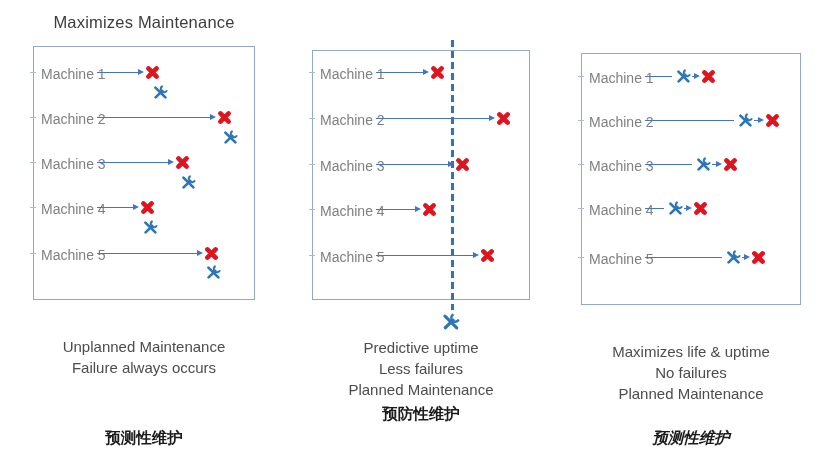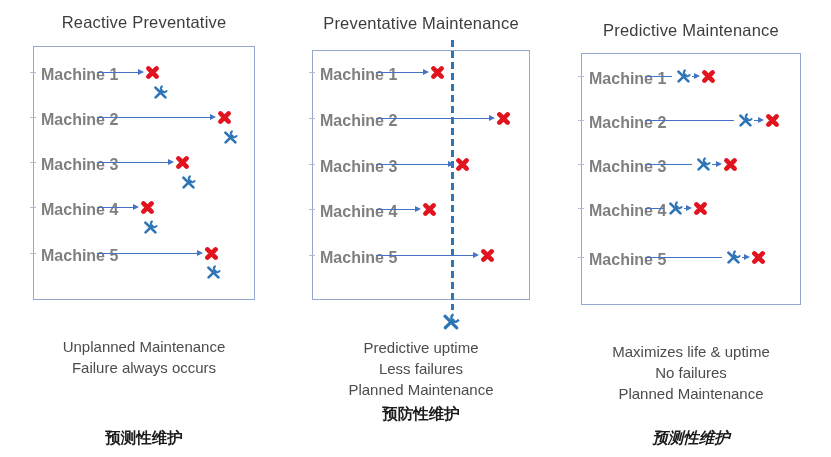--- a/index.html
+++ b/index.html
@@ -5,40 +5,40 @@
   html,body{margin:0;padding:0;background:#fff;}
   #root{
     position:relative;width:831px;height:457px;background:#ffffff;
     font-family:"Liberation Sans",sans-serif;overflow:hidden;
   }
   .panel-title{
     position:absolute;text-align:center;font-size:16.5px;color:#3d3d3d;
     white-space:nowrap;letter-spacing:.2px;
   }
   .box{position:absolute;border:1.5px solid #94a7cf;box-sizing:border-box;background:#fff;}
-  .machine-label{position:absolute;font-size:16px;color:#7f7f7f;white-space:nowrap;font-weight:bold;}
+  .machine-label{position:absolute;font-size:14px;color:#7f7f7f;white-space:nowrap;}
   .tick{position:absolute;width:6px;height:1px;background:#aebbd8;}
   .tline{position:absolute;height:1px;background:#4472c4;}
   .ahead{
     position:absolute;width:0;height:0;
     border-left:6px solid #4472c4;border-top:3.5px solid transparent;border-bottom:3.5px solid transparent;
   }
   .icon{position:absolute;line-height:0;}
   .dashed{
     position:absolute;width:3px;
     background:repeating-linear-gradient(to bottom,#2e75b6 0 7px,transparent 7px 11px);
   }
   .desc{position:absolute;text-align:center;font-size:15px;line-height:21px;color:#4c4c4c;}
   .cn{position:absolute;text-align:center;font-size:15.5px;font-weight:bold;color:#1b1b1b;}
 </style>
 </head>
 <body>
 
 <div id="root">
-    <div class="panel-title" style="left: 18px; top: 13px; width: 252px;">Reactive Preventative</div>
+    <div class="panel-title" style="left: 18px; top: 13px; width: 252px;">Maximizes Maintenance</div>
     <div class="box" style="left: 33px; top: 46px; width: 222px; height: 254px;"></div>
     <div class="tick" style="left: 30px; top: 72px;"></div>
     <div class="machine-label" style="left: 41px; top: 65.5px;">Machine 1</div>
     <div class="tline" style="left: 97px; top: 72px; width: 41px;"></div>
     <div class="ahead" style="left: 138px; top: 68.5px;"></div>
     <div class="icon" style="left: 144.5px; top: 64.5px;"><svg width="15" height="15" viewBox="0 0 15 15">
         <path d="M3.4 3.4 L11.6 11.6 M11.6 3.4 L3.4 11.6" stroke="#e0131e" stroke-width="4.7" stroke-linecap="round" fill="none"></path>
       </svg></div>
     <div class="icon" style="left: 151.5px; top: 83.5px;"><svg width="17" height="17" viewBox="0 0 17 17">
         <path d="M3.4 3.6 L13.4 13.4" stroke="#2e75b6" stroke-width="2.7" stroke-linecap="round" fill="none"></path>
@@ -91,21 +91,20 @@
     <div class="icon" style="left: 204.5px; top: 263.5px;"><svg width="17" height="17" viewBox="0 0 17 17">
         <path d="M3.4 3.6 L13.4 13.4" stroke="#2e75b6" stroke-width="2.7" stroke-linecap="round" fill="none"></path>
         <path d="M3.6 13.4 L10.3 6.9" stroke="#2e75b6" stroke-width="2.7" stroke-linecap="round" fill="none"></path>
         <path d="M10.6 2.0 a3.3 3.3 0 1 0 4.4 4.4" stroke="#2e75b6" stroke-width="2.1" fill="none"></path>
       </svg></div>
     <div class="desc" style="left: 33px; top: 336px; width: 222px;">
       <div>Unplanned Maintenance</div>
       <div>Failure always occurs</div>
     </div>
     <div class="cn" style="left: 33px; top: 428px; width: 222px;">预测性维护</div>
-    <div class="panel-title" style="left: 297px; top: 14px; width: 248px;">Preventative Maintenance</div>
     <div class="box" style="left: 312px; top: 50px; width: 218px; height: 250px;"></div>
     <div class="dashed" style="left: 450.5px; top: 40px; height: 270px;"></div>
     <div class="icon" style="left: 441px; top: 312px;"><svg width="20" height="20" viewBox="0 0 17 17">
         <path d="M3.4 3.6 L13.4 13.4" stroke="#2e75b6" stroke-width="2.7" stroke-linecap="round" fill="none"></path>
         <path d="M3.6 13.4 L10.3 6.9" stroke="#2e75b6" stroke-width="2.7" stroke-linecap="round" fill="none"></path>
         <path d="M10.6 2.0 a3.3 3.3 0 1 0 4.4 4.4" stroke="#2e75b6" stroke-width="2.1" fill="none"></path>
       </svg></div>
     <div class="tick" style="left: 309px; top: 72px;"></div>
     <div class="machine-label" style="left: 320px; top: 65.5px;">Machine 1</div>
     <div class="tline" style="left: 376px; top: 72px; width: 47px;"></div>
@@ -140,21 +139,20 @@
     <div class="ahead" style="left: 473px; top: 251.5px;"></div>
     <div class="icon" style="left: 479.5px; top: 247.5px;"><svg width="15" height="15" viewBox="0 0 15 15">
         <path d="M3.4 3.4 L11.6 11.6 M11.6 3.4 L3.4 11.6" stroke="#e0131e" stroke-width="4.7" stroke-linecap="round" fill="none"></path>
       </svg></div>
     <div class="desc" style="left: 312px; top: 337px; width: 218px;">
       <div>Predictive uptime</div>
       <div>Less failures</div>
       <div>Planned Maintenance</div>
     </div>
     <div class="cn" style="left: 312px; top: 404px; width: 218px; font-family: Liberation Mono, monospace;">预防性维护</div>
-    <div class="panel-title" style="left: 566px; top: 21px; width: 250px;">Predictive Maintenance</div>
     <div class="box" style="left: 581px; top: 53px; width: 220px; height: 252px;"></div>
     <div class="tick" style="left: 578px; top: 76px;"></div>
     <div class="machine-label" style="left: 589px; top: 69.5px;">Machine 1</div>
     <div class="tline" style="left: 645px; top: 76px; width: 27px;"></div>
     <div class="icon" style="left: 674.5px; top: 67.5px;"><svg width="17" height="17" viewBox="0 0 17 17">
         <path d="M3.4 3.6 L13.4 13.4" stroke="#2e75b6" stroke-width="2.7" stroke-linecap="round" fill="none"></path>
         <path d="M3.6 13.4 L10.3 6.9" stroke="#2e75b6" stroke-width="2.7" stroke-linecap="round" fill="none"></path>
         <path d="M10.6 2.0 a3.3 3.3 0 1 0 4.4 4.4" stroke="#2e75b6" stroke-width="2.1" fill="none"></path>
       </svg></div>
     <div class="tline" style="left: 692px; top: 76px; width: 2px;"></div>

